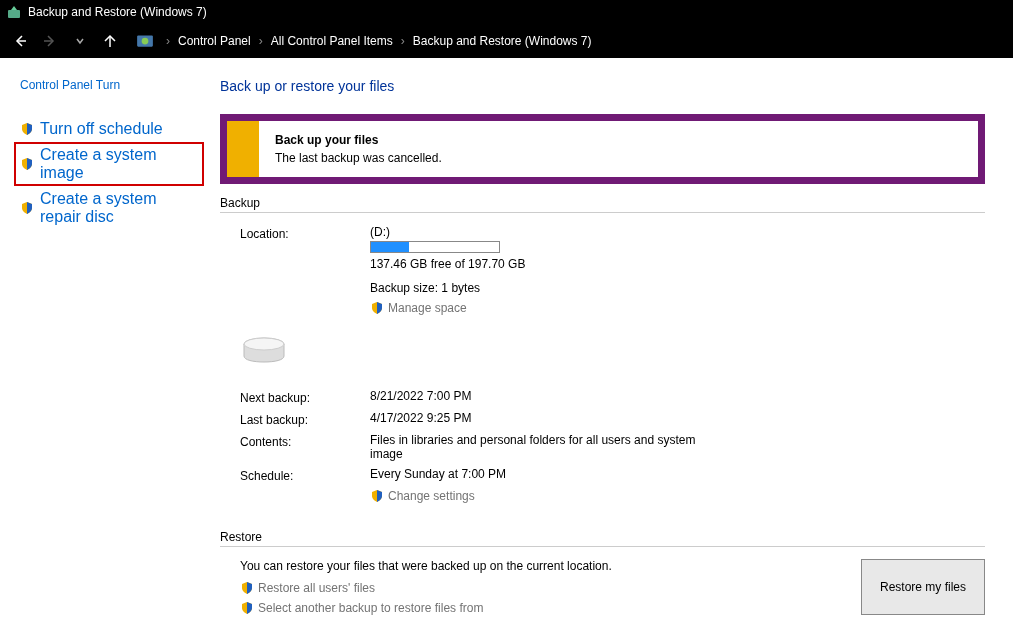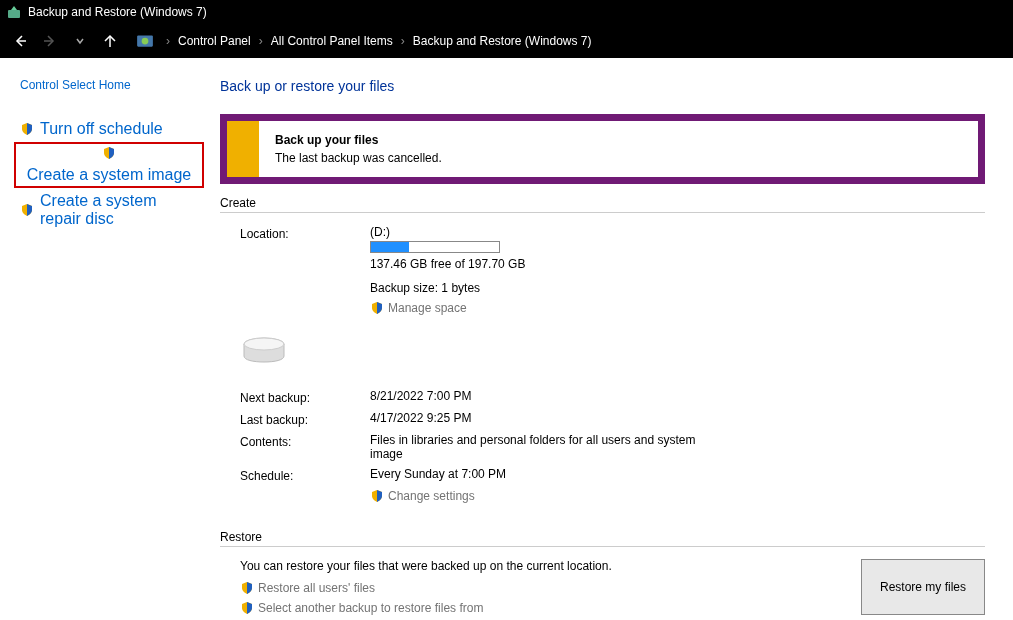--- a/index.html
+++ b/index.html
@@ -19,21 +19,21 @@
     .breadcrumb-item { cursor: pointer; }
     .nav-cp-icon { width: 18px; height: 18px; margin-right: 4px; }
 
     
     .main { display: flex; height: calc(620px - 58px); background: #fff; }
 
     
     .sidebar { width: 210px; padding: 20px 12px 12px 20px; }
     .sidebar-heading { color: #0066cc; font-size: 12px; margin-bottom: 24px; cursor: pointer; }
     .sidebar-link { display: flex; align-items: center; gap: 6px; color: #0066cc; font-size: 16px; padding: 4px 0; cursor: pointer; }
-    .sidebar-link.highlighted { border: 2px solid #d00000; padding: 2px 4px; margin: 0 -6px; flex-direction: column; }
+    .sidebar-link.highlighted { border: 2px solid #d00000; padding: 2px 4px; margin: 0 -6px; }
     .shield-icon { width: 14px; height: 14px; flex-shrink: 0; }
 
     
     .content { flex: 1; padding: 20px 28px 20px 10px; }
     .page-title { color: #003399; font-size: 14px; font-weight: 400; margin-bottom: 20px; }
 
     .alert-box { border: 7px solid #701a75; display: flex; margin-bottom: 12px; }
     .alert-strip { width: 32px; background: #f0b000; }
     .alert-body { padding: 12px 16px; }
     .alert-title { font-weight: bold; font-size: 12px; margin-bottom: 4px; }
@@ -110,21 +110,21 @@
     <span class="breadcrumb-sep">›</span>
     <span class="breadcrumb-item">All Control Panel Items</span>
     <span class="breadcrumb-sep">›</span>
     <span class="breadcrumb-item">Backup and Restore (Windows 7)</span>
   </div>
 </div>
 
 <div class="main">
 
   <div class="sidebar">
-    <div class="sidebar-heading">Control Select Home</div>
+    <div class="sidebar-heading">Control Panel Turn</div>
 
     <div class="sidebar-link">
       <svg class="shield-icon" viewBox="0 0 14 14">
           <path d="M7 1 L12 3 L12 7 C12 10 9 12 7 13 C5 12 2 10 2 7 L2 3 Z" fill="#f0b000"></path>
           <path d="M7 1 L12 3 L12 7 C12 10 9 12 7 13 Z" fill="#2060c0"></path>
         </svg>
       <span>Turn off schedule</span>
     </div>
 
     <div class="sidebar-link highlighted">
@@ -148,21 +148,21 @@
     <div class="page-title">Back up or restore your files</div>
 
     <div class="alert-box">
       <div class="alert-strip"></div>
       <div class="alert-body">
         <div class="alert-title">Back up your files</div>
         <div class="alert-text">The last backup was cancelled.</div>
       </div>
     </div>
 
-    <div class="section-heading">Create</div>
+    <div class="section-heading">Backup</div>
     <hr class="section-line">
 
     <div class="backup-grid">
       <div class="label-col">Location:</div>
       <div class="value-col">
         <div>(D:)</div>
         <div class="progress-bar">
           <div class="progress-fill" style="width:30%"></div>
         </div>
         <div class="storage-text">137.46 GB free of 197.70 GB</div>

